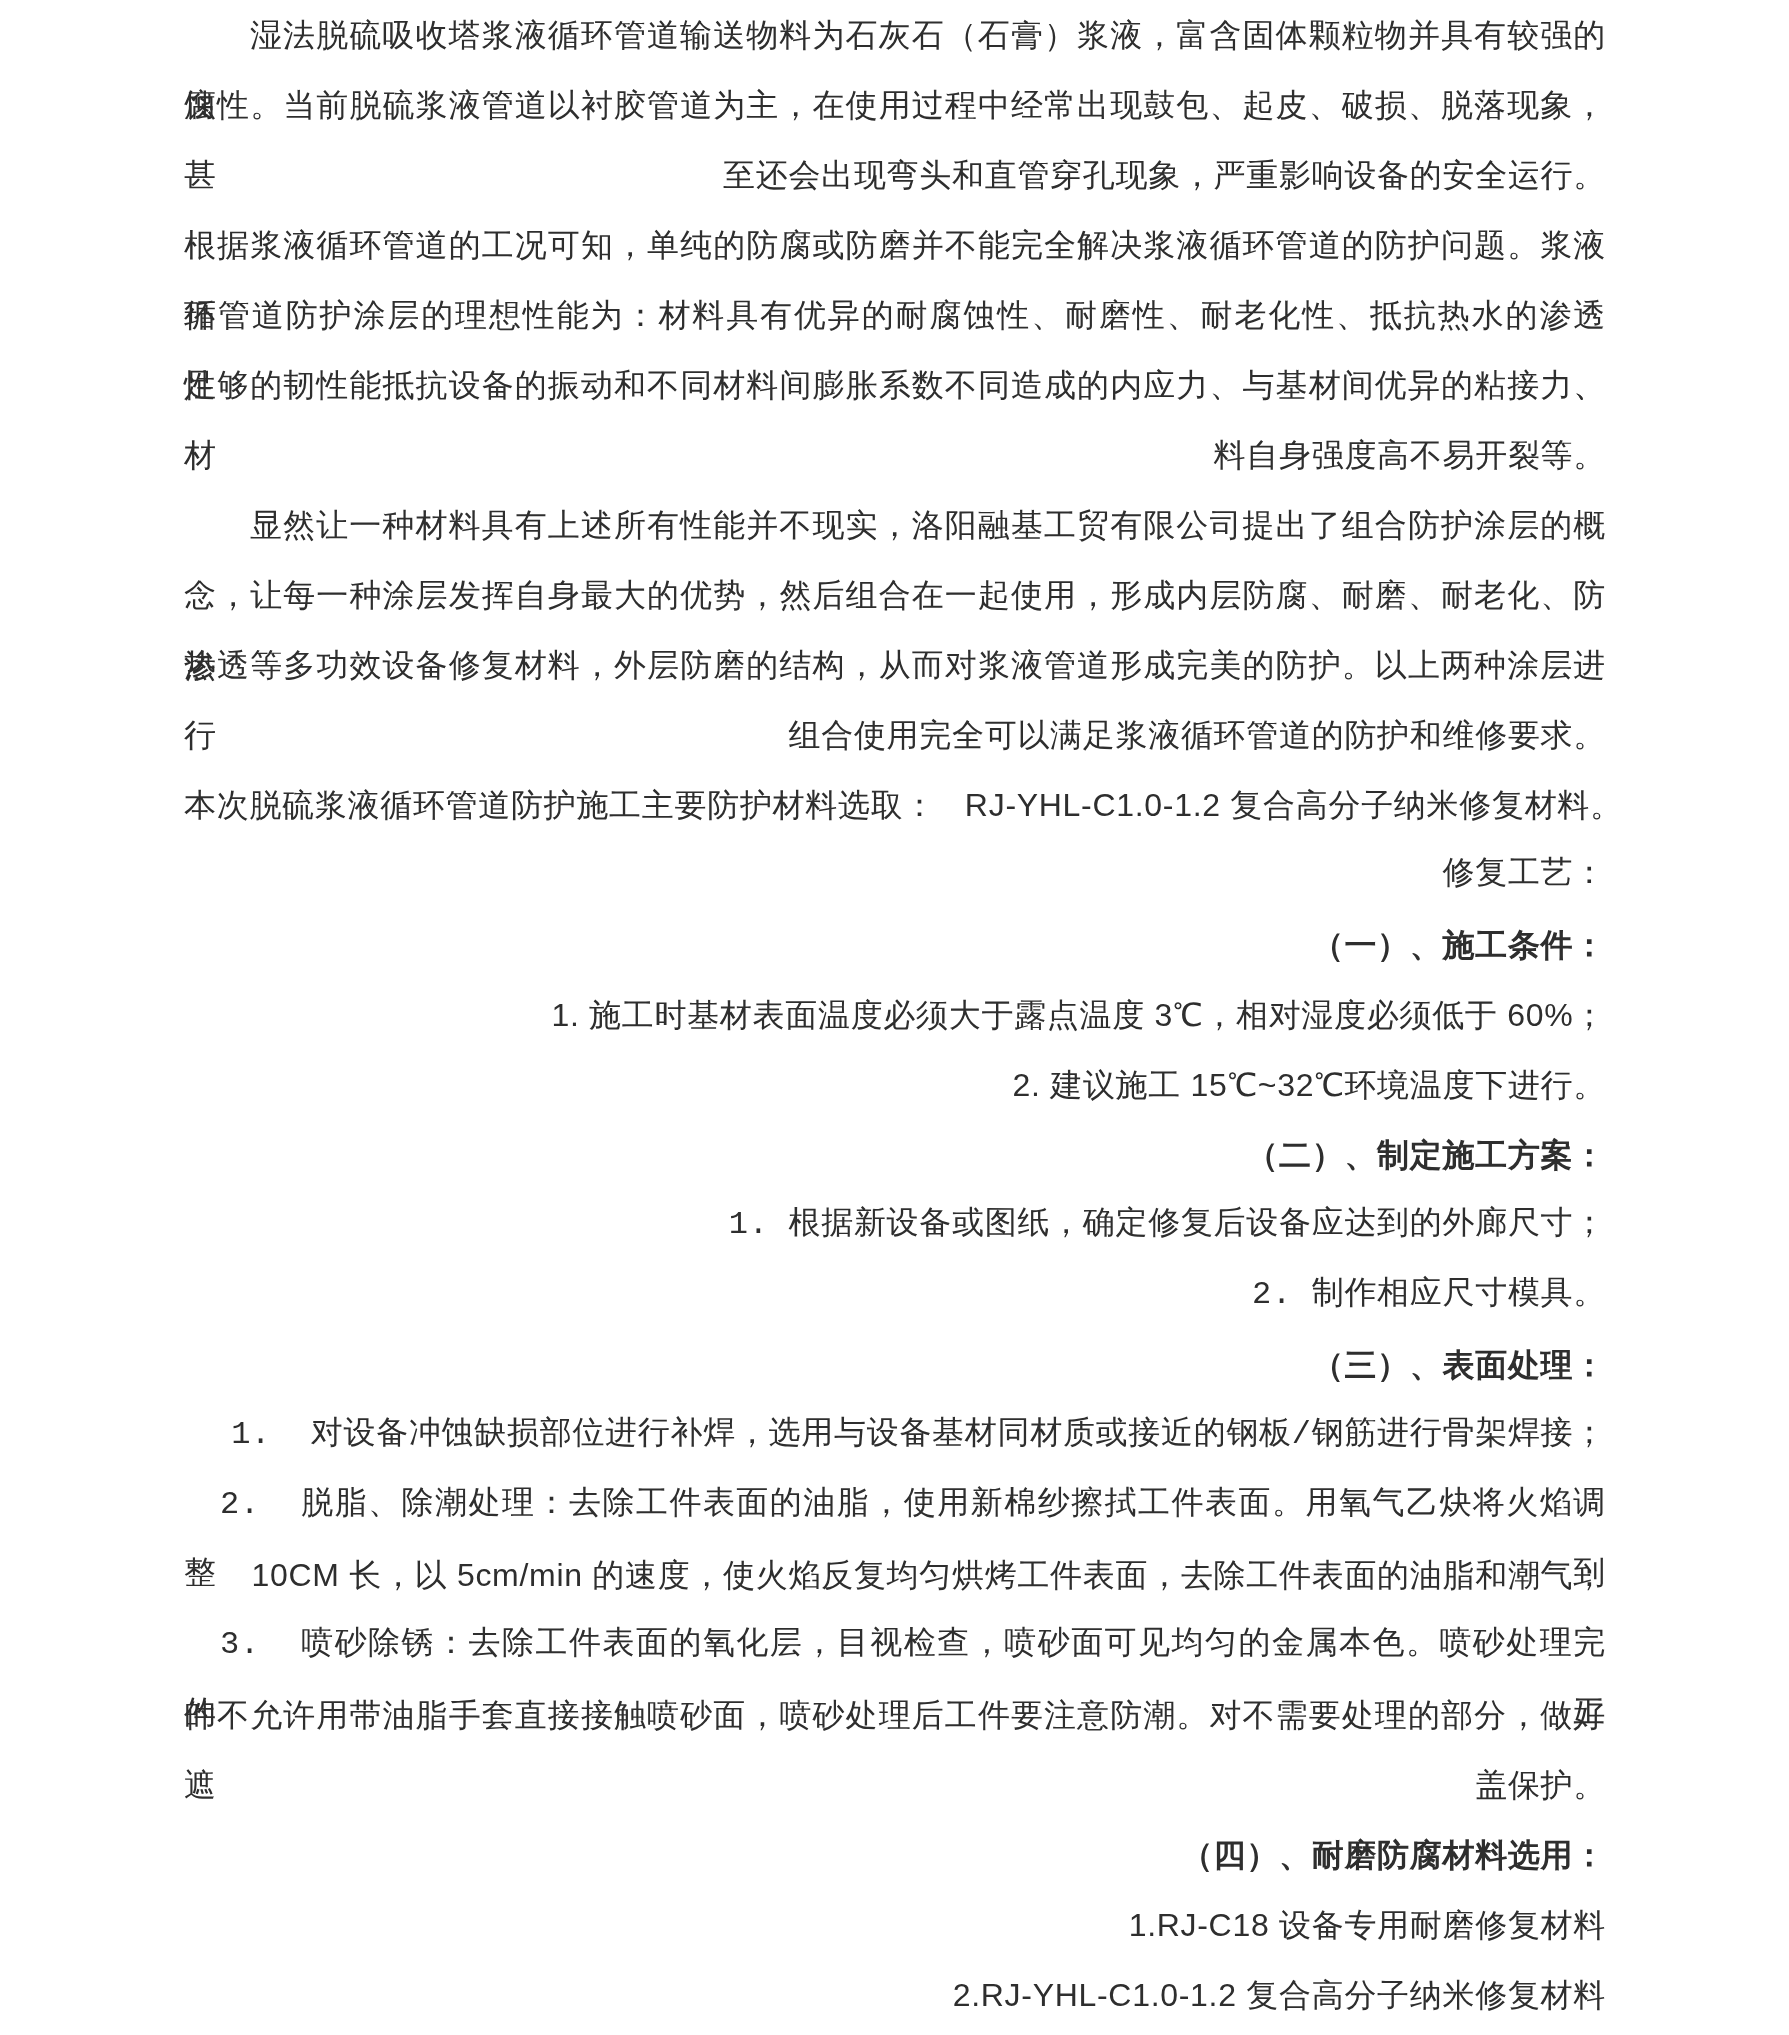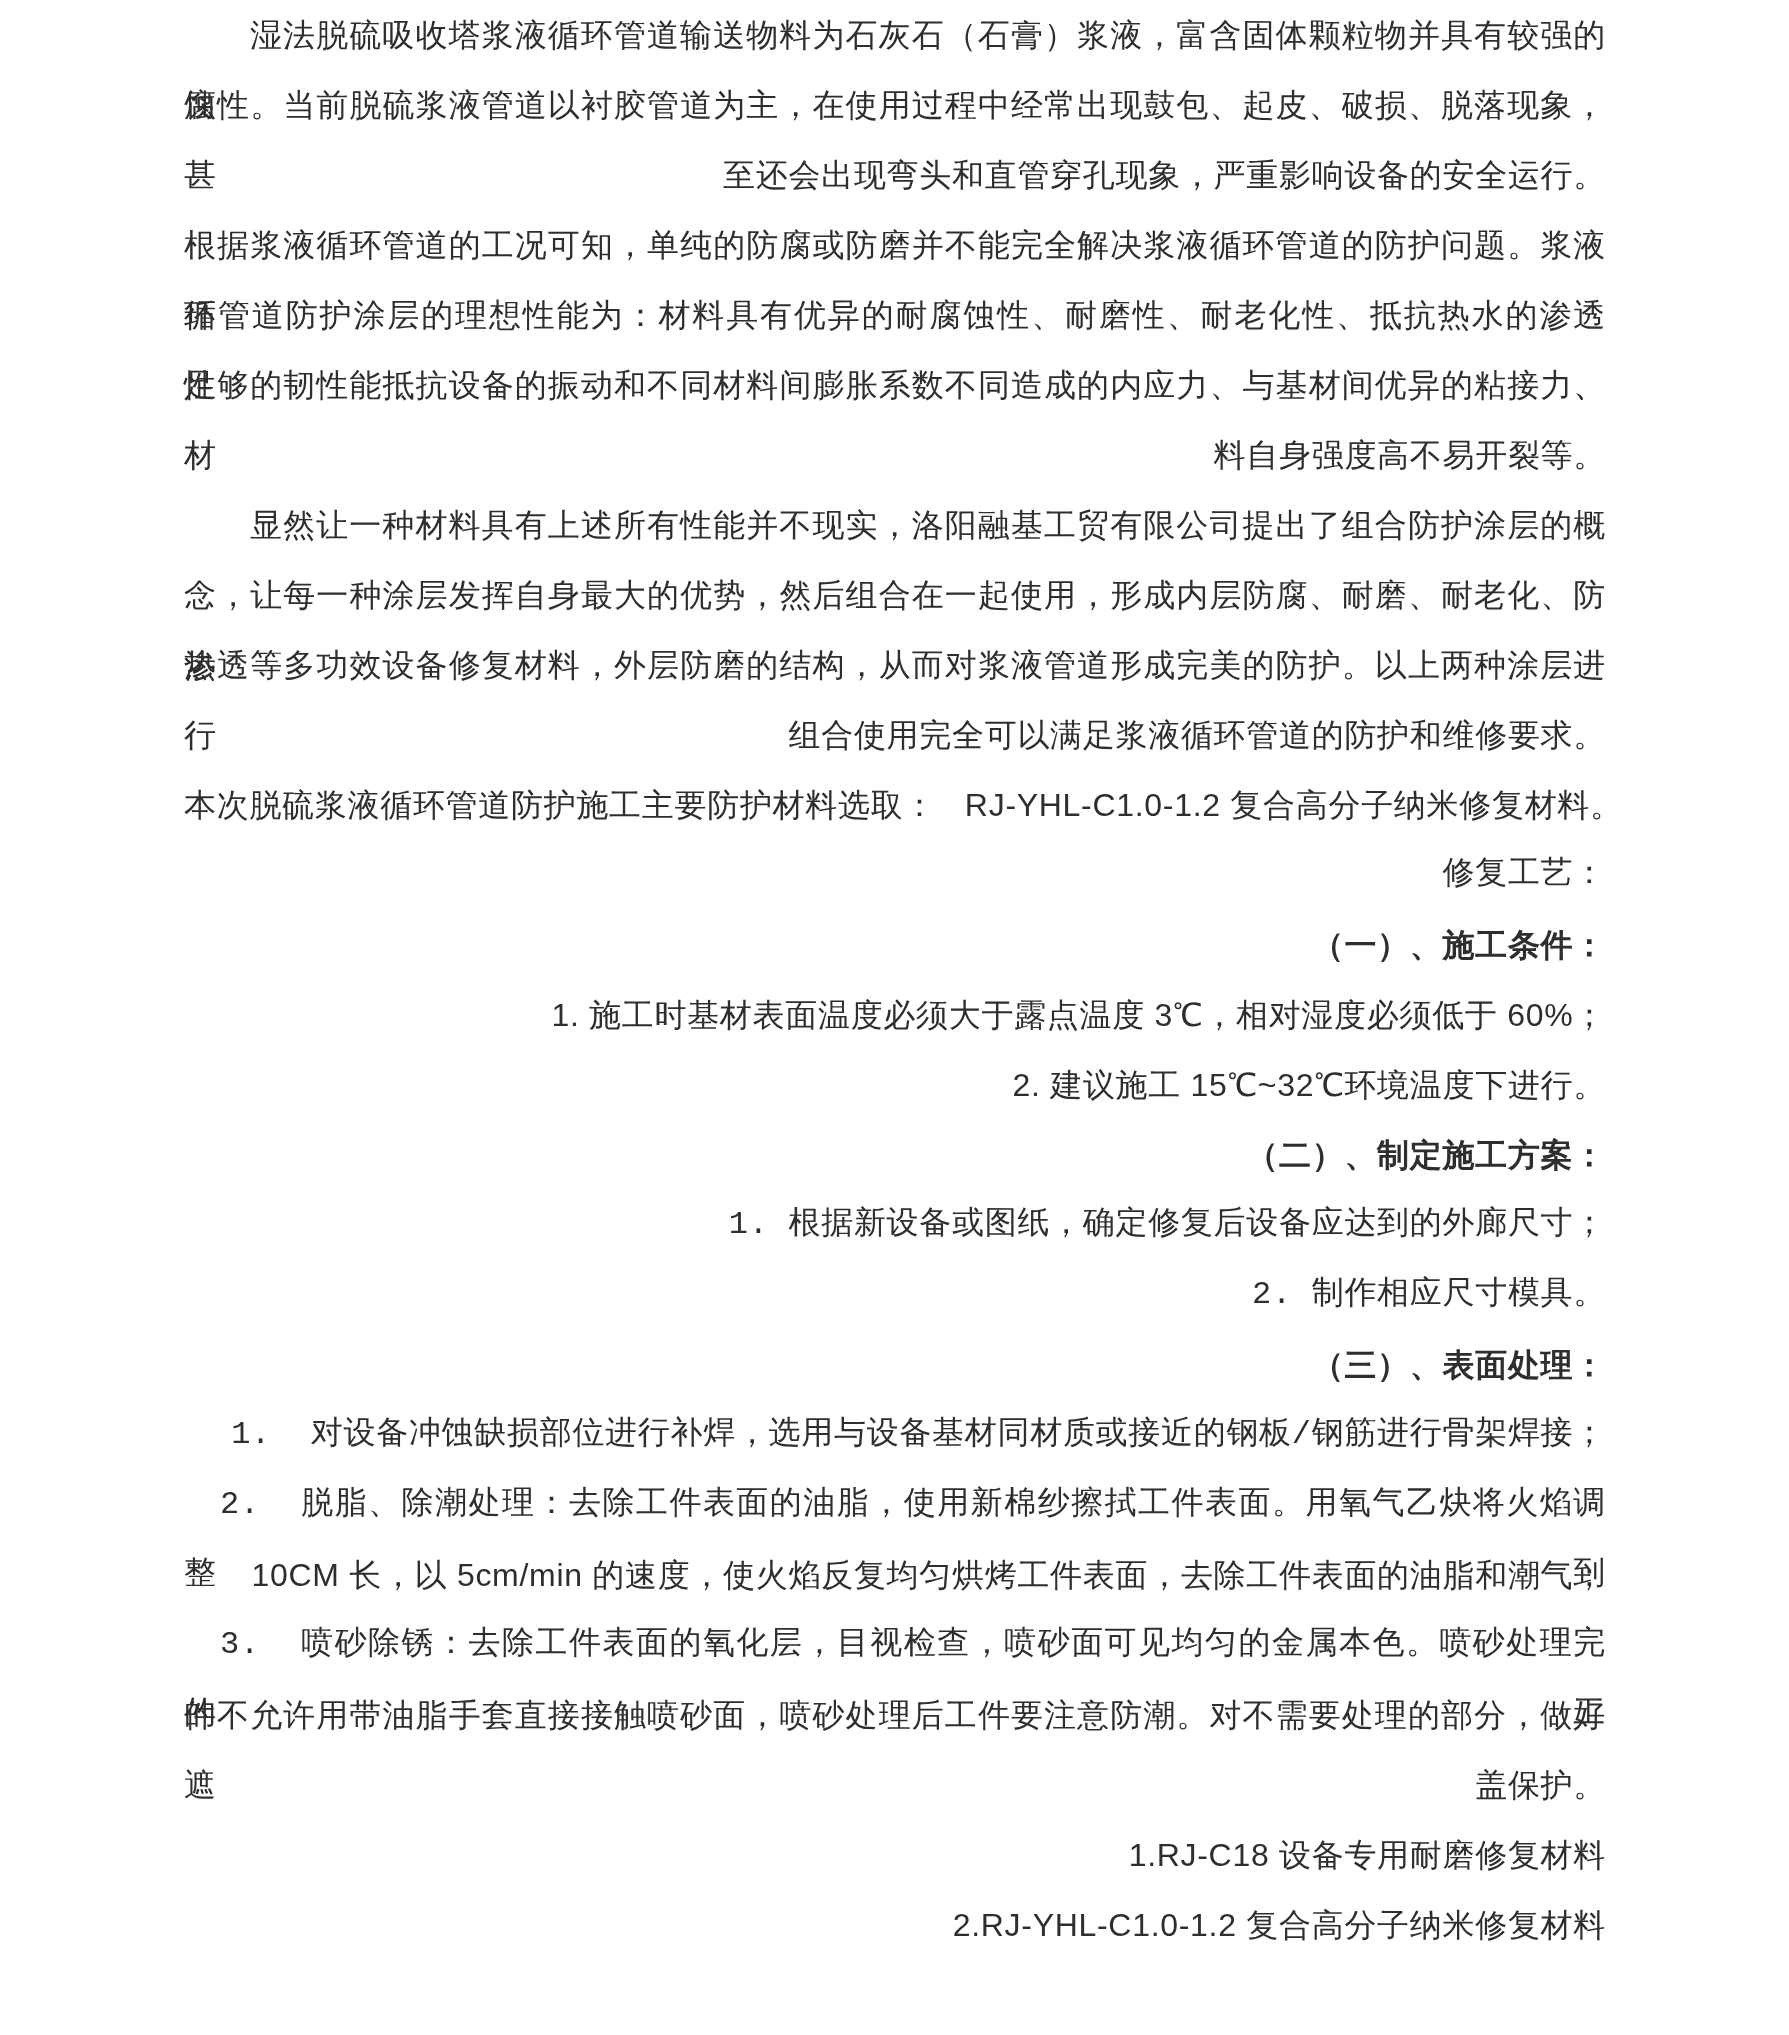--- a/index.html
+++ b/index.html
@@ -64,17 +64,18 @@
     <div class="ln ind05">（二）、制定施工方案：</div>
     <div class="ln ind1">1. 根据新设备或图纸，确定修复后设备应达到的外廊尺寸；</div>
     <div class="ln ind1">2. 制作相应尺寸模具。</div>
     <div class="ln ind05">（三）、表面处理：</div>
     <div class="ln ind1">1.&nbsp;&nbsp;对设备冲蚀缺损部位进行补焊，选用与设备基材同材质或接近的钢板/钢筋进行骨架焊接；</div>
     <div class="ln ind1 jst">2.&nbsp;&nbsp;脱脂、除潮处理：去除工件表面的油脂，使用新棉纱擦拭工件表面。用氧气乙炔将火焰调整到</div>
     <div class="ln">10CM 长，以 5cm/min 的速度，使火焰反复均匀烘烤工件表面，去除工件表面的油脂和潮气；</div>
     <div class="ln ind1 jst">3.&nbsp;&nbsp;喷砂除锈：去除工件表面的氧化层，目视检查，喷砂面可见均匀的金属本色。喷砂处理完的工</div>
     <div class="ln jst">件不允许用带油脂手套直接接触喷砂面，喷砂处理后工件要注意防潮。对不需要处理的部分，做好遮</div>
     <div class="ln">盖保护。</div>
+    <div class="ln ind05">（四）、耐磨防腐材料选用：</div>
     <div class="ln ind2">1.RJ-C18 设备专用耐磨修复材料</div>
     <div class="ln ind2">2.RJ-YHL-C1.0-1.2 复合高分子纳米修复材料</div>
   </div>
 </div>
 
 
 </body></html>

